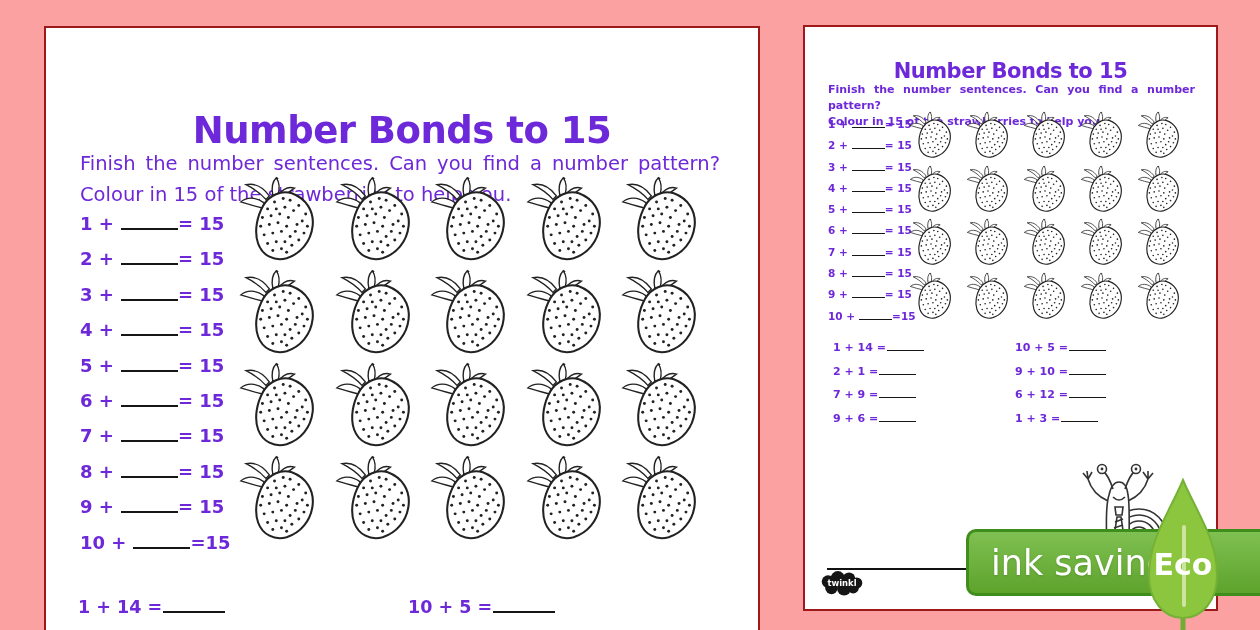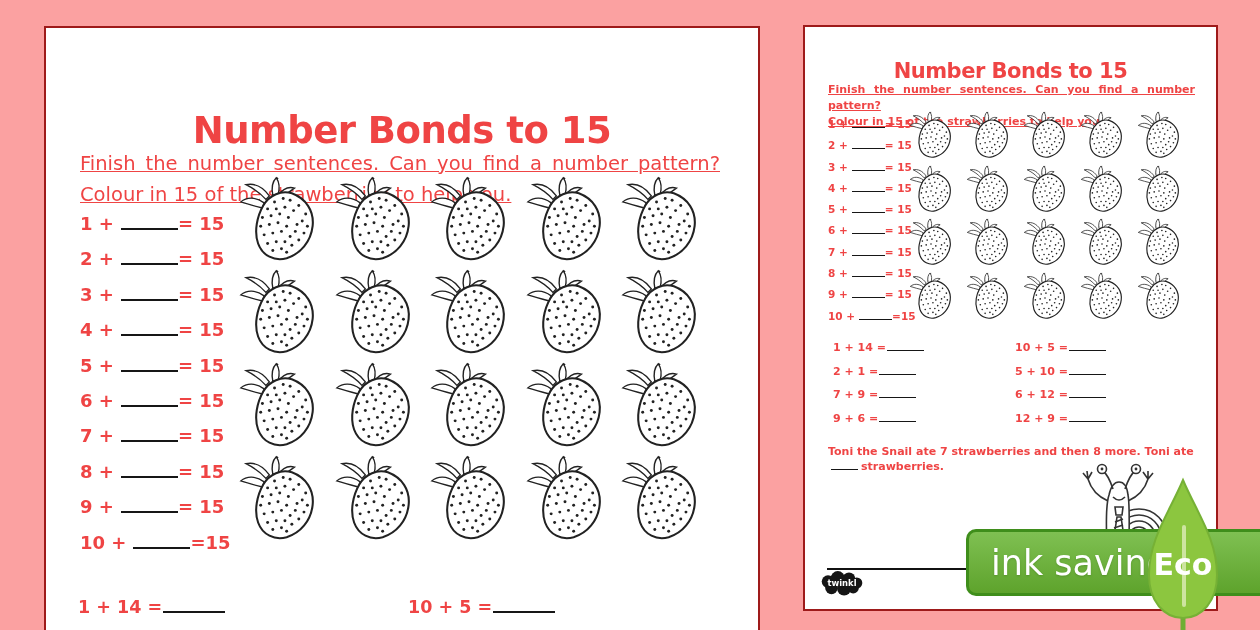--- a/index.html
+++ b/index.html
@@ -5,31 +5,31 @@
   html,body{margin:0;padding:0;}
   body{
     width:1260px;height:630px;overflow:hidden;
     font-family:"DejaVu Sans","Liberation Sans",sans-serif;
     background:var(--bg,#fba1a1);
   }
   .canvas{position:relative;width:1260px;height:630px;overflow:hidden;}
   .page{
     position:absolute;background:#ffffff;
     border:2px solid var(--page-border,#9e1a1a);
-    box-sizing:border-box;color:#ef4444;
+    box-sizing:border-box;color:#6d28d9;
   }
   .page-left{left:44px;top:26px;width:716px;height:640px;}
   .page-right{left:803px;top:25px;width:415px;height:586px;}
 
   .ws-title{position:absolute;left:0;right:0;text-align:center;font-weight:bold;
     letter-spacing:-0.5px;white-space:nowrap;}
   .page-left  .ws-title{top:56px;font-size:37px;}
   .page-right .ws-title{top:18px;font-size:21px;}
 
-  .ws-instr{position:absolute;text-decoration:underline;}
+  .ws-instr{position:absolute;}
   .ws-instr .l1{text-align:justify;text-align-last:justify;}
   .page-left  .ws-instr{top:120px;left:34px;right:38px;font-size:19.5px;line-height:31px;font-weight:500;}
   .page-right .ws-instr{top:55px;left:23px;right:21px;font-size:11px;line-height:16px;font-weight:bold;}
 
   .sentences{position:absolute;}
   .page-left  .sentences{top:183px;left:34px;width:170px;}
   .page-right .sentences{top:90px;left:23px;width:100px;}
   .ns{white-space:nowrap;}
   .page-left  .ns{height:35.4px;font-size:18px;font-weight:600;}
   .page-right .ns{height:21.3px;font-size:10.5px;font-weight:bold;}
@@ -304,28 +304,25 @@
         </svg>
       </div>
     <div class="eq-col eq-col-1" id="eq-right-1">
         <div class="eq"><span>1 + 14 =</span><span class="blank"></span></div>
         <div class="eq"><span>2 + 1 =</span><span class="blank"></span></div>
         <div class="eq"><span>7 + 9  =</span><span class="blank"></span></div>
         <div class="eq"><span>9 + 6  =</span><span class="blank"></span></div>
       </div>
     <div class="eq-col eq-col-2" id="eq-right-2">
         <div class="eq"><span>10 + 5 =</span><span class="blank"></span></div>
-        <div class="eq"><span>5 + 10 =</span><span class="blank"></span></div>
+        <div class="eq"><span>9 + 10 =</span><span class="blank"></span></div>
         <div class="eq"><span>6 + 12 =</span><span class="blank"></span></div>
-        <div class="eq"><span>12 + 9 =</span><span class="blank"></span></div>
-      </div>
-
-    <div class="word-problem">
-      <span>Toni the Snail ate 7 strawberries and then 8 more. Toni ate</span><span class="blank"></span><span>strawberries.</span>
-    </div>
+        <div class="eq"><span>1 + 3 =</span><span class="blank"></span></div>
+      </div>
+
 
     <svg class="snail" width="88" height="100" viewBox="0 0 88 100" xmlns="http://www.w3.org/2000/svg">
       <g fill="none" stroke="#333" stroke-width="1.6">
         <circle cx="62" cy="78" r="28" fill="#fff"></circle>
         <circle cx="62" cy="78" r="22"></circle>
         <circle cx="62" cy="78" r="16"></circle>
         <circle cx="62" cy="78" r="10"></circle>
         <circle cx="62" cy="78" r="5"></circle>
         <path d="M31 42 C22 38 14 30 11 20"></path>
         <path d="M11 20 L6 14 M11 20 L10 12 M11 20 L15 13"></path>

